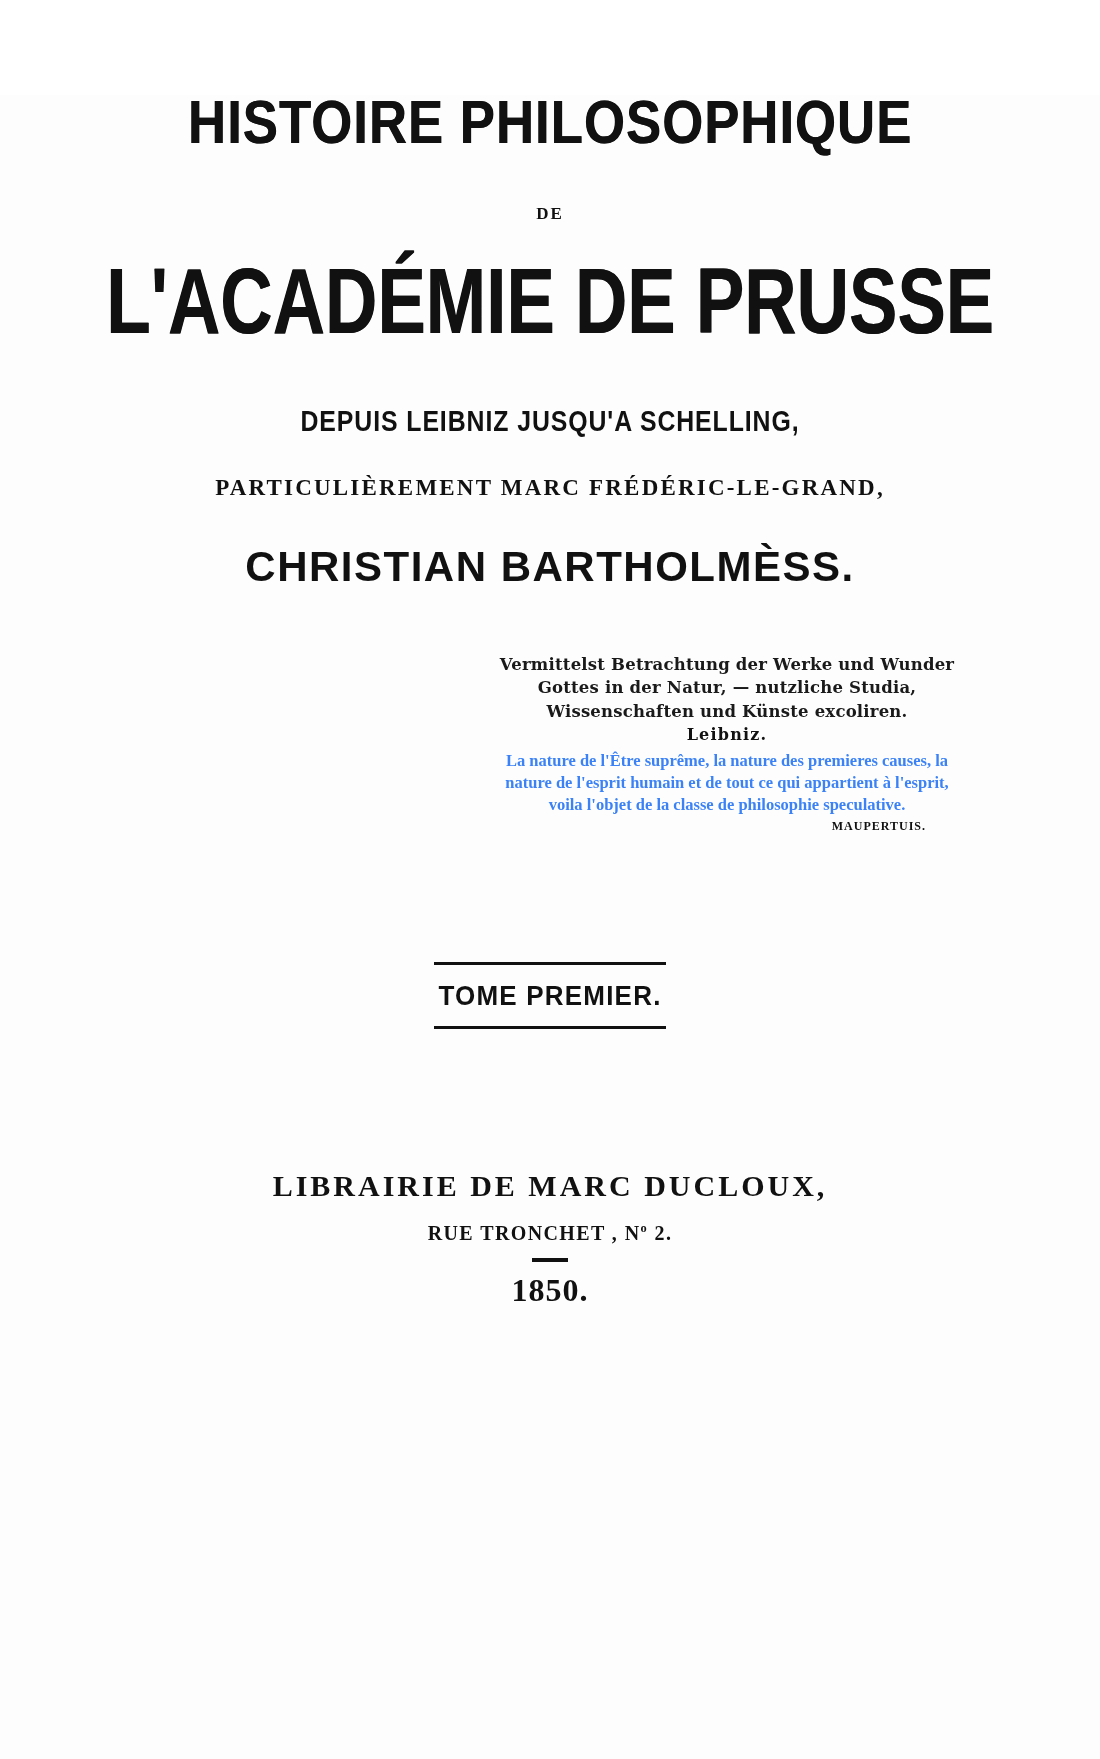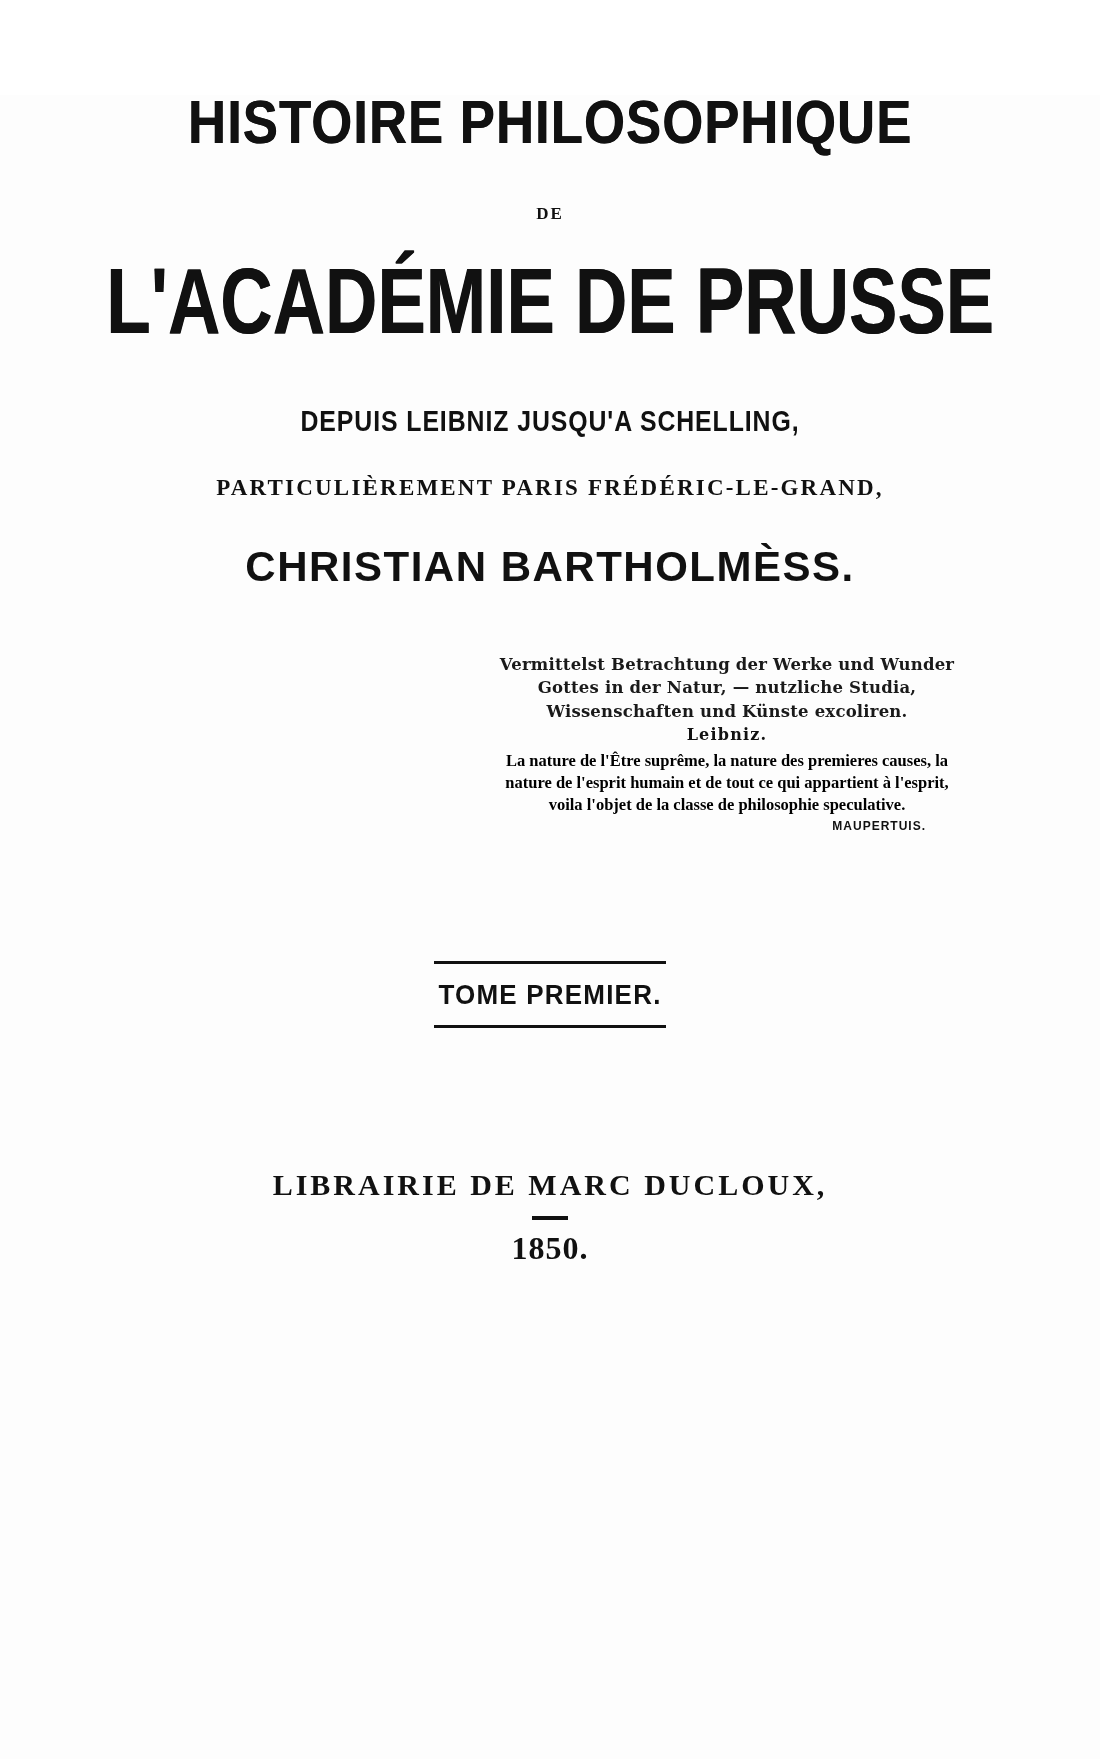--- a/index.html
+++ b/index.html
@@ -112,24 +112,24 @@
     font-size: 16px;
     letter-spacing: 1.2px;
     margin-top: 2px;
   }
   .epigraph-french {
     font-family: "Liberation Serif", serif;
     font-weight: bold;
     font-size: 16.5px;
     line-height: 1.32;
     margin-top: 6px;
-    color: #000000;
+    color: #3b82f6;
   }
   .epigraph-sig-french {
-    font-family: Liberation Sans, sans-serif;
+    font-family: Liberation Serif, serif;
     font-weight: bold;
     font-size: 12px;
     letter-spacing: 1px;
     text-align: right;
     margin-top: 3px;
     margin-right: 36px;
   }
 
   
   .tome-wrap {
@@ -196,37 +196,40 @@
 <div class="page">
 
   <div class="title-main">HISTOIRE PHILOSOPHIQUE</div>
 
   <div class="title-de">DE</div>
 
   <div class="title-second">L'ACADÉMIE DE PRUSSE</div>
 
   <div class="subtitle-1">DEPUIS LEIBNIZ JUSQU'A SCHELLING,</div>
 
-  <div class="subtitle-2">PARTICULIÈREMENT PARIS FRÉDÉRIC-LE-GRAND,</div>
+  <div class="subtitle-2">PARTICULIÈREMENT MARC FRÉDÉRIC-LE-GRAND,</div>
 
 
   <div class="author">CHRISTIAN BARTHOLMÈSS.</div>
 
   <div class="epigraph-block">
     <div class="epigraph-german">Vermittelst Betrachtung der Werke und Wunder Gottes in der Natur, — nutzliche Studia, Wissenschaften und Künste excoliren.</div>
     <div class="epigraph-sig-german">Leibniz.</div>
     <div class="epigraph-french">La nature de l'Être suprême, la nature des premieres causes, la nature de l'esprit humain et de tout ce qui appartient à l'esprit, voila l'objet de la classe de philosophie speculative.</div>
     <div class="epigraph-sig-french">MAUPERTUIS.</div>
   </div>
 
   <div class="tome-wrap">
     <div class="rule-short"></div>
     <div class="tome-label">TOME PREMIER.</div>
     <div class="rule-short"></div>
   </div>
 
   <div class="imprint">
     <div class="imprint-publisher">LIBRAIRIE DE MARC DUCLOUX,</div>
+    <div class="imprint-address">
+      <span>RUE TRONCHET , N</span><sup class="no">o</sup>&nbsp;<span>2.</span>
+    </div>
     <div class="rule-tiny"></div>
     <div class="imprint-year">1850.</div>
   </div>
 
 </div>
 
 </body></html>

